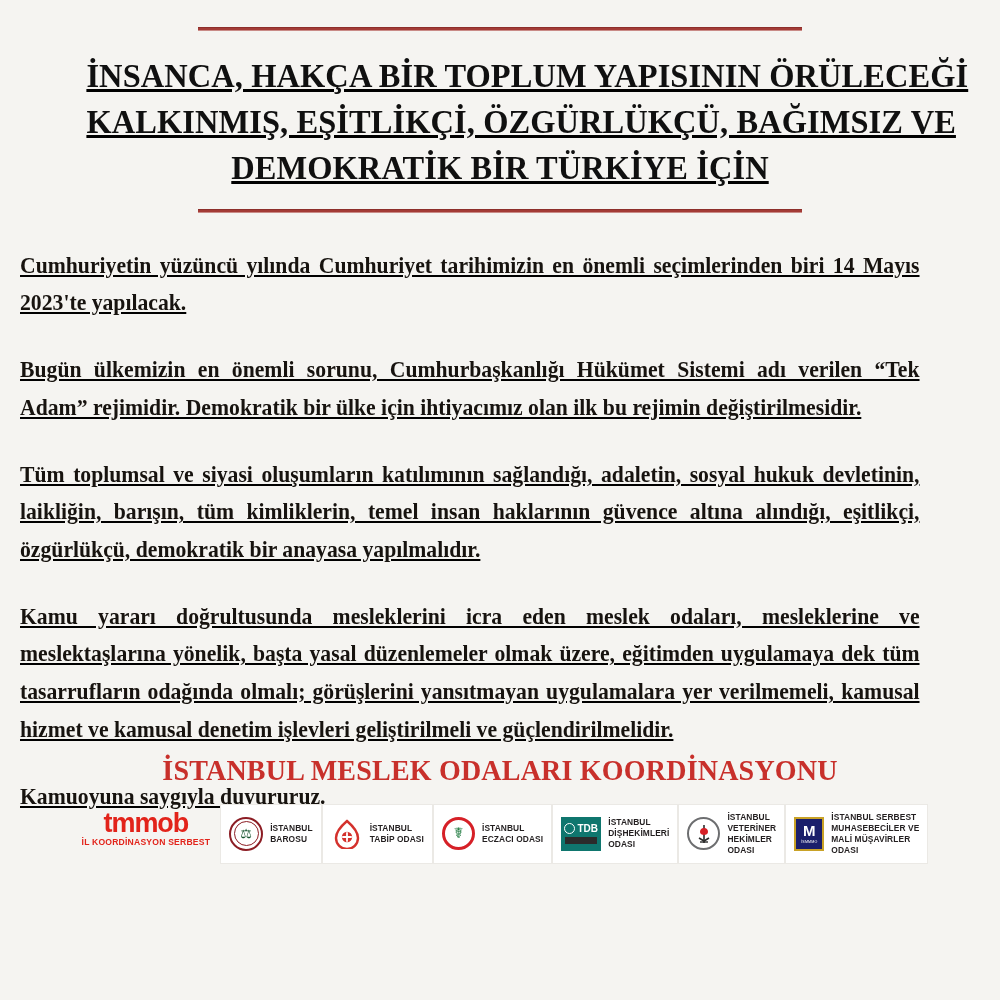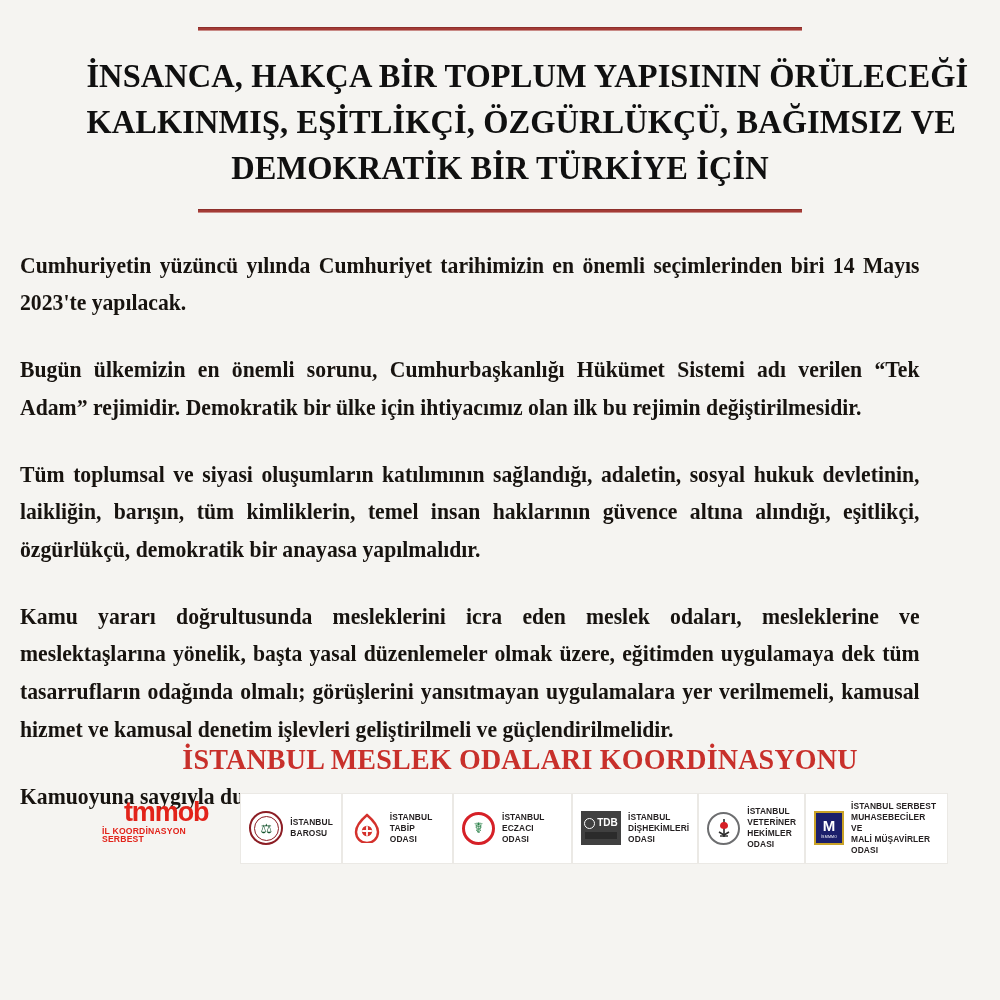--- a/index.html
+++ b/index.html
@@ -11,20 +11,21 @@
     height: 1000px;
     background: #f5f4f1;
     font-family: "Liberation Serif", "DejaVu Serif", serif;
     overflow: hidden;
   }
   .page {
     position: relative;
     width: 1000px;
     height: 902px;
     box-sizing: border-box;
+    text-decoration: underline;
   }
 
   
   .header {
     padding-top: 27px;
   }
   .rule {
     width: 604px;
     height: 4px;
     margin: 0 auto;
@@ -67,36 +68,36 @@
   .para.last-para { margin-bottom: 0; }
   .para.no-justify { text-align: left; }
 
   
   .footer {
     position: absolute;
     left: 0;
     right: 0;
     bottom: 0;
     padding-bottom: 38px;
-    margin-left: 40px;
   }
   .coordination-title {
     margin: 0 0 17px 0;
     text-align: center;
     color: #c8302b;
     font-family: "Liberation Serif", "DejaVu Serif", serif;
     font-weight: 700;
     font-size: 29.5px;
     letter-spacing: 0.2px;
     transform: scaleX(0.95);
     transform-origin: center;
     white-space: nowrap;
   }
   .logo-strip {
     display: flex;
+    justify-content: center;
     align-items: stretch;
     gap: 0;
     padding: 0 52px;
   }
   .logo-card {
     background: #ffffff;
     border: 1px solid #ebe9e5;
     display: flex;
     align-items: center;
     gap: 7px;
@@ -157,21 +158,21 @@
   .eczaci-ring {
     width: 33px; height: 33px; border-radius: 50%;
     border: 3px solid #d62027;
     display: flex; align-items: center; justify-content: center;
     box-sizing: border-box;
   }
   .eczaci-inner { font-size: 15px; line-height: 1; color: #1f7a3f; }
 
   .tdb-box {
     width: 40px; height: 34px;
-    background: #404040;
+    background: #0f766e;
     display: flex; flex-direction: column; align-items: center; justify-content: center;
     box-sizing: border-box;
   }
   .tdb-row { display: flex; align-items: center; gap: 2px; }
   .tdb-circle {
     width: 11px; height: 11px; border-radius: 50%;
     border: 1.5px solid #ffffff;
     box-sizing: border-box;
   }
   .tdb-letters {

